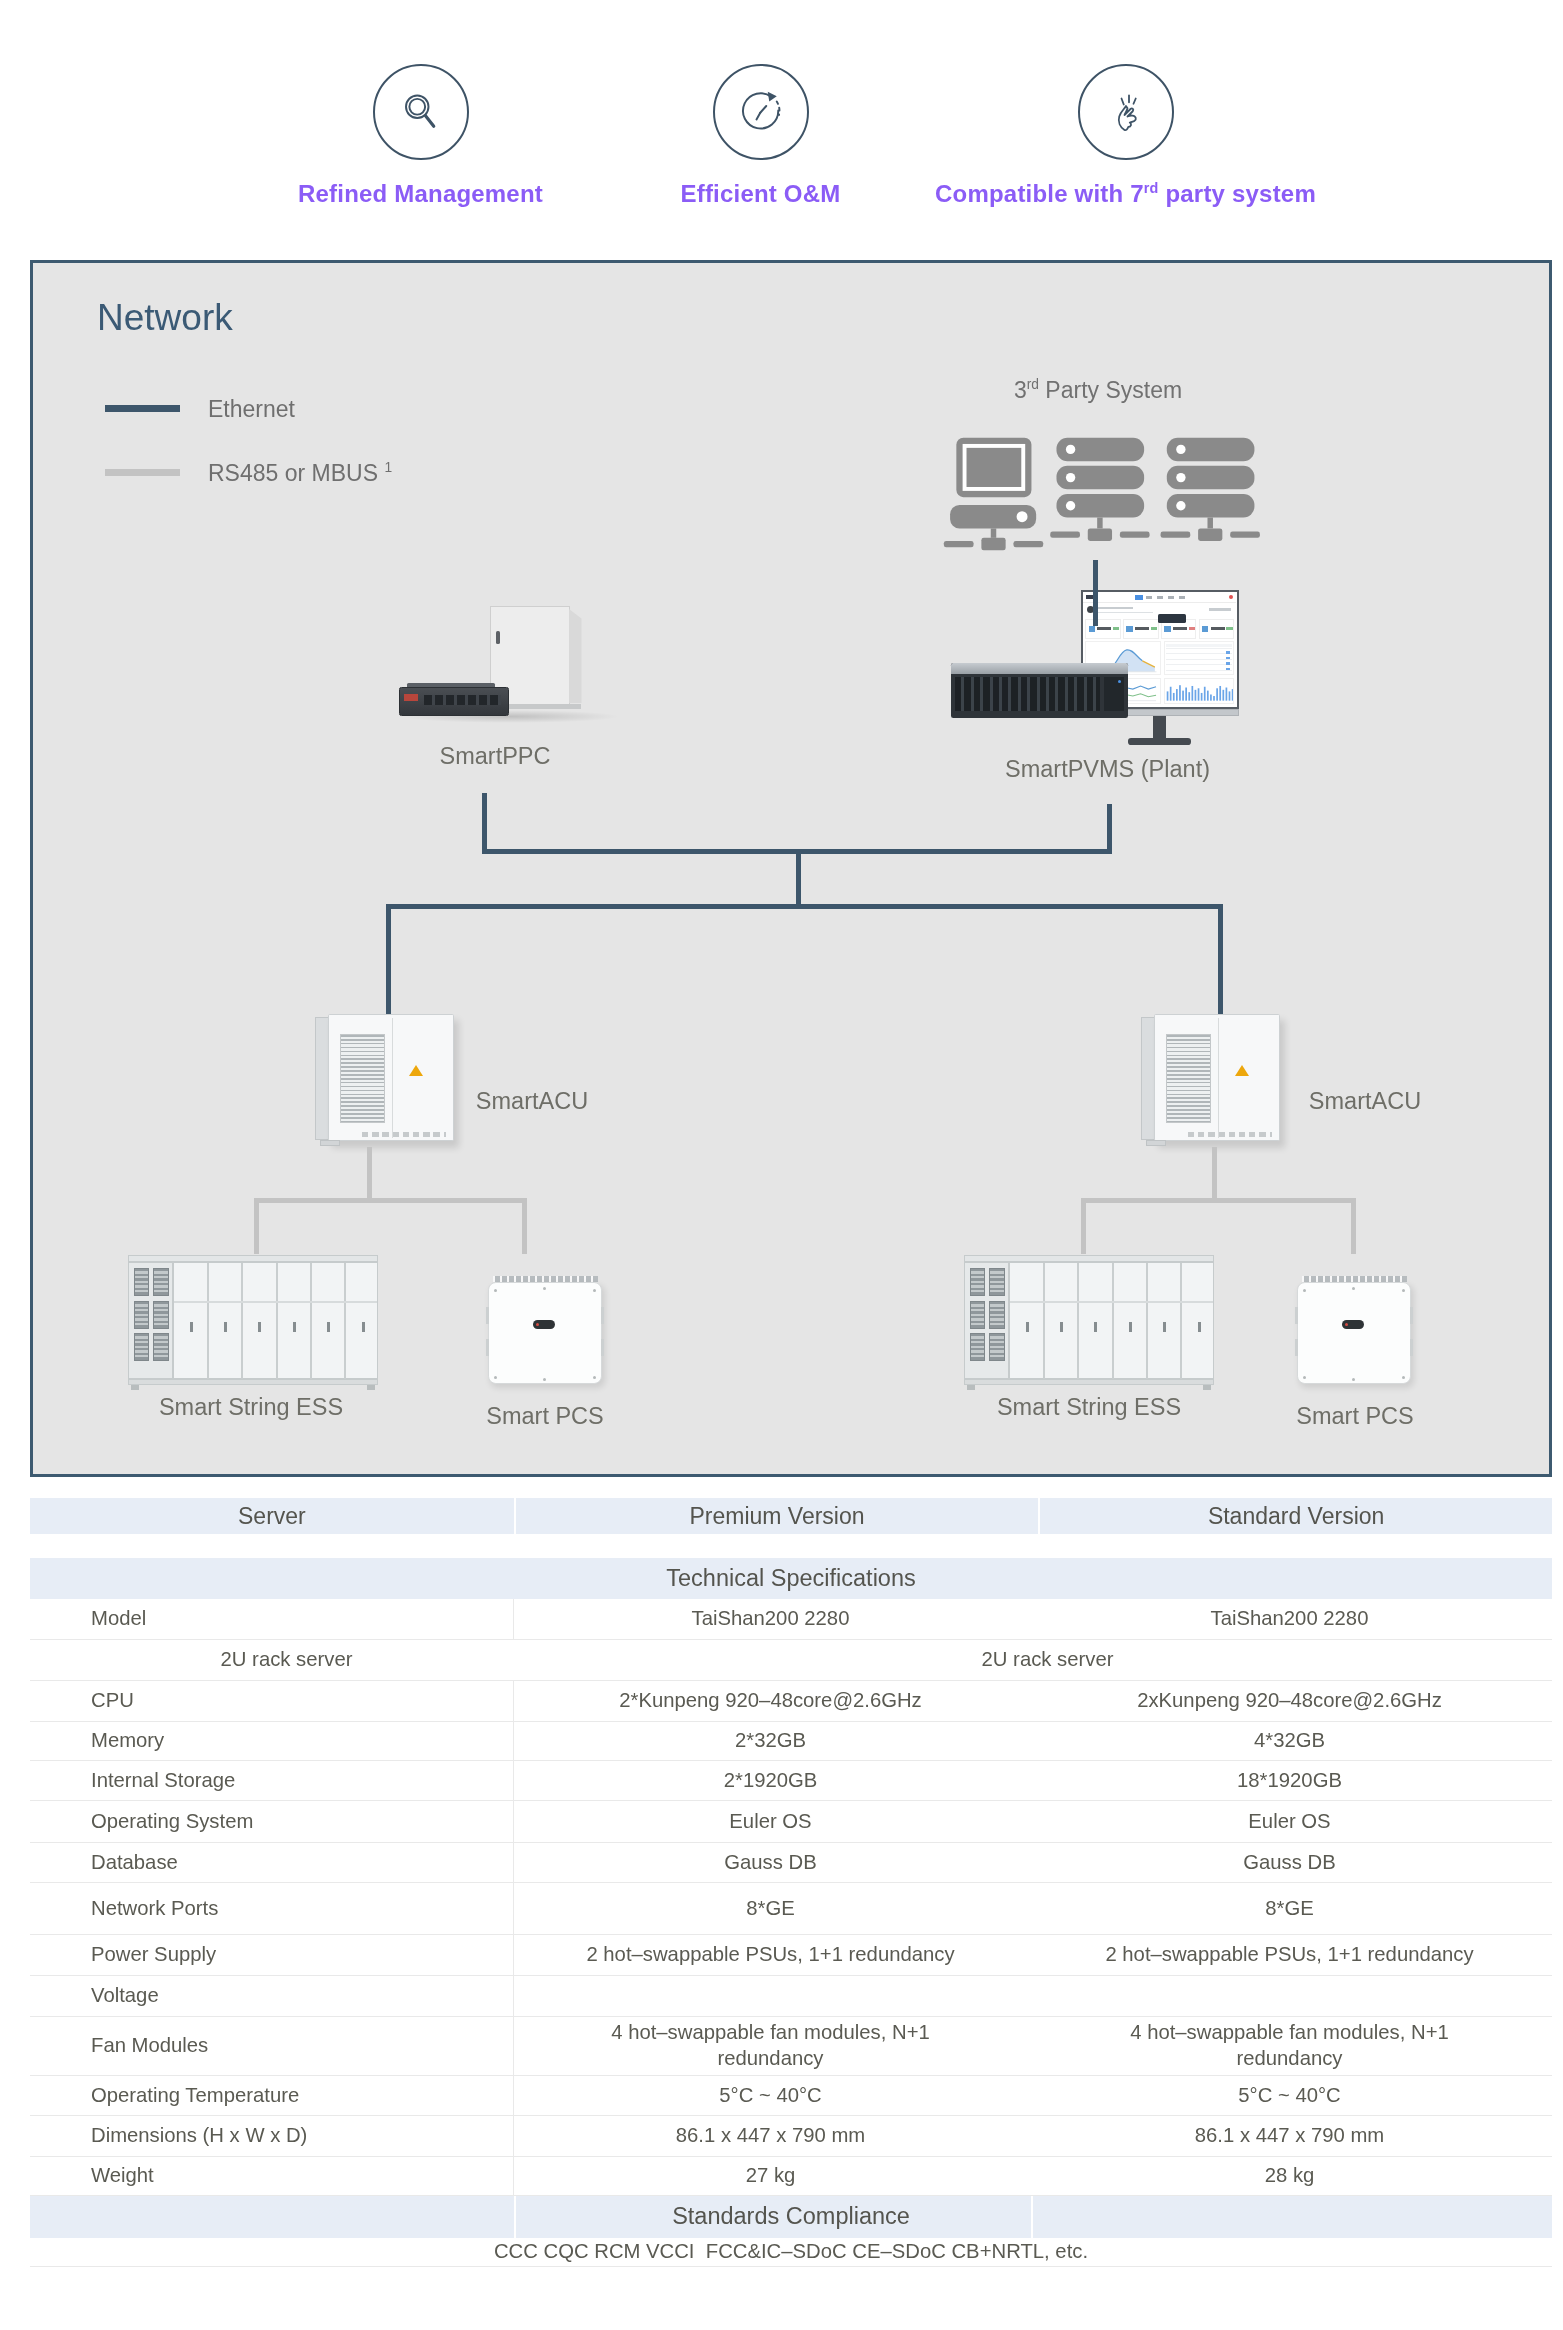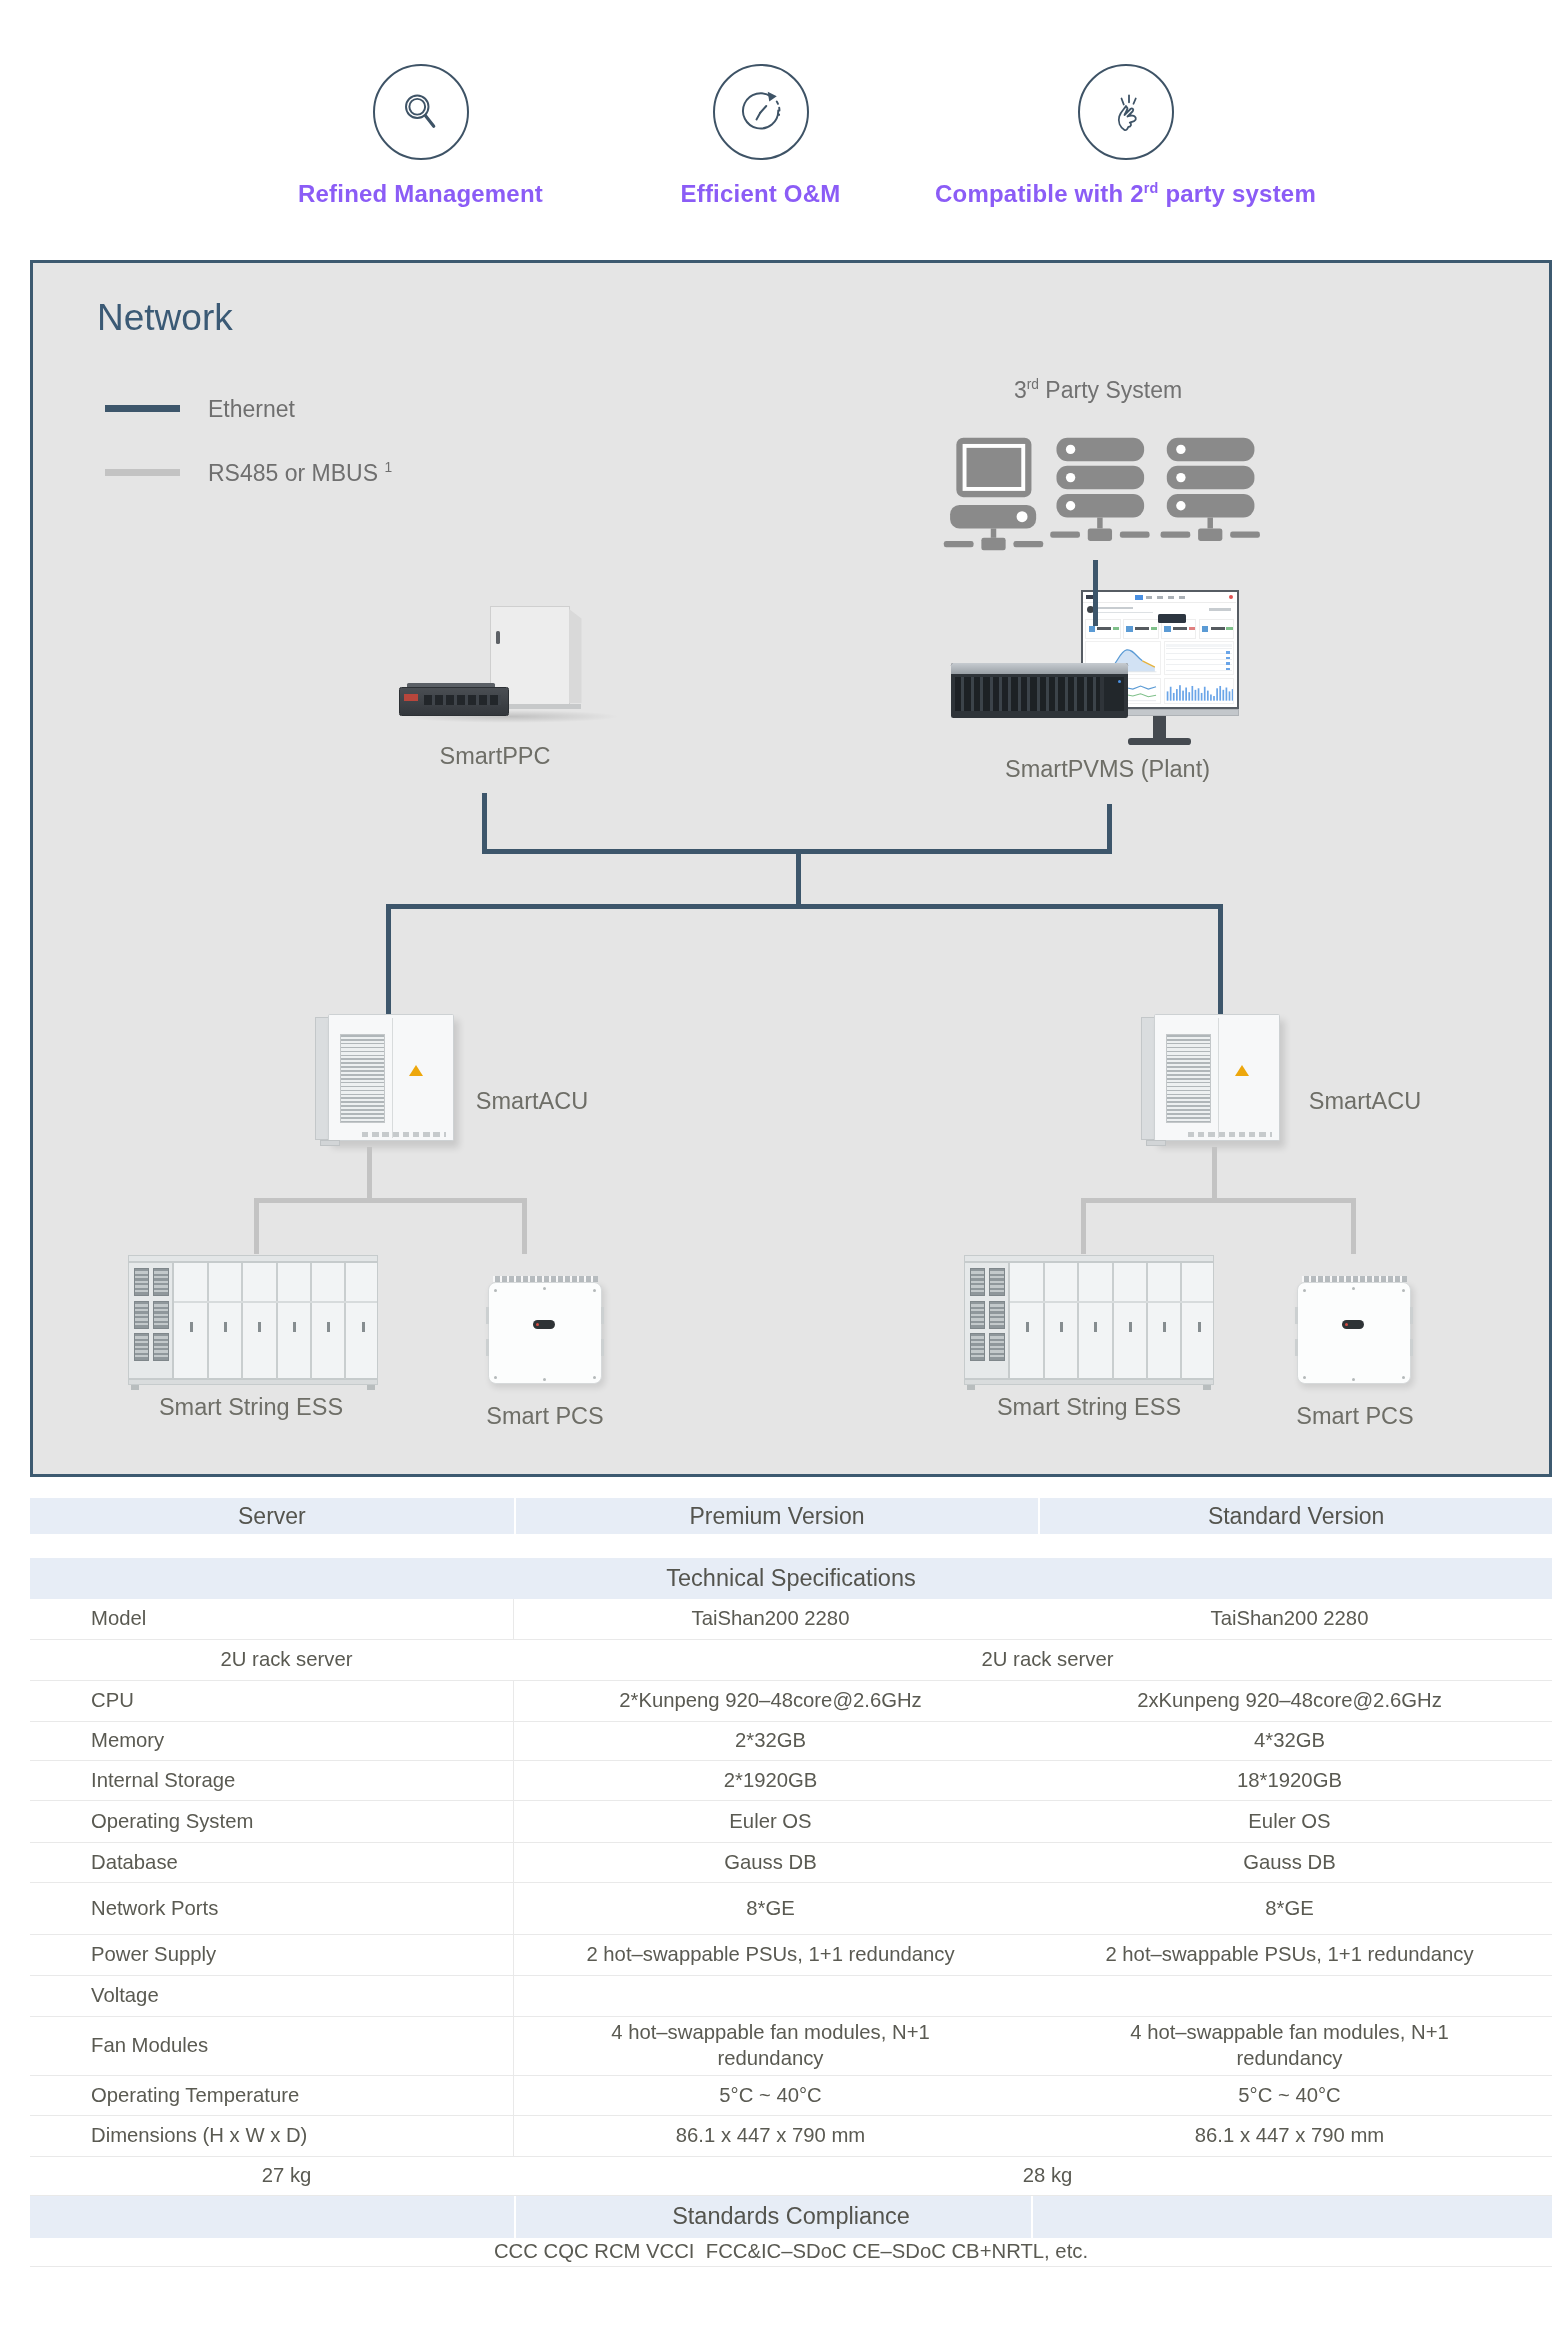--- a/index.html
+++ b/index.html
@@ -185,21 +185,21 @@
     <div class="f-circle">
       <span>
         <svg width="48" height="48" viewBox="0 0 64 64" fill="none" stroke="#3e5366" stroke-width="2.4" stroke-linecap="round" stroke-linejoin="round">
           <path d="M26 14 L29 22"></path>
             <path d="M36 10 L36 19"></path>
             <path d="M45 14 L42 21"></path>
           <path d="M30 56 C24 52 21 45 23 38 C25 31 30 28 32 24 L34 27 C33 31 31 33 30 36 L38 28 C40 26 43 28 41 31 L34 38 C38 36 44 36 45 40 C46 44 41 45 37 46 C40 48 39 52 35 52 C34 55 32 57 30 56 Z"></path>
         </svg>
       </span>
     </div>
-    <div class="f-label"><span>Compatible with 2</span><sup>rd</sup><span> party system</span></div>
+    <div class="f-label"><span>Compatible with 7</span><sup>rd</sup><span> party system</span></div>
   </div>
 
   <div class="panel">
 
     <div class="net-title">Network</div>
 
     <div class="leg-line" style="left:72px;top:142px;background:#3d566b;"></div>
     <div class="leg-text" style="left:175px;top:133px;">Ethernet</div>
     <div class="leg-line" style="left:72px;top:206px;background:#c3c3c3;"></div>
     <div class="leg-text" style="left:175px;top:197px;"><span>RS485 or MBUS</span> <sup>1</sup></div>
@@ -573,20 +573,21 @@
       <div class="c1">Operating Temperature</div>
       <div class="c2">5°C ~ 40°C</div>
       <div class="c3">5°C ~ 40°C</div>
     </div>
     <div class="tr h53">
       <div class="c1">Dimensions (H x W x D)</div>
       <div class="c2">86.1 x 447 x 790 mm</div>
       <div class="c3">86.1 x 447 x 790 mm</div>
     </div>
     <div class="tr h50">
+      <div class="c1">Weight</div>
       <div class="c2">27 kg</div>
       <div class="c3">28 kg</div>
     </div>
 
     <div class="band band2">
       <span>Standards Compliance</span>
       <i class="bgap g1"></i>
         <i class="bgap g2"></i>
     </div>
     <div class="compliance">CCC CQC RCM VCCI  FCC&amp;IC–SDoC CE–SDoC CB+NRTL, etc.</div>

